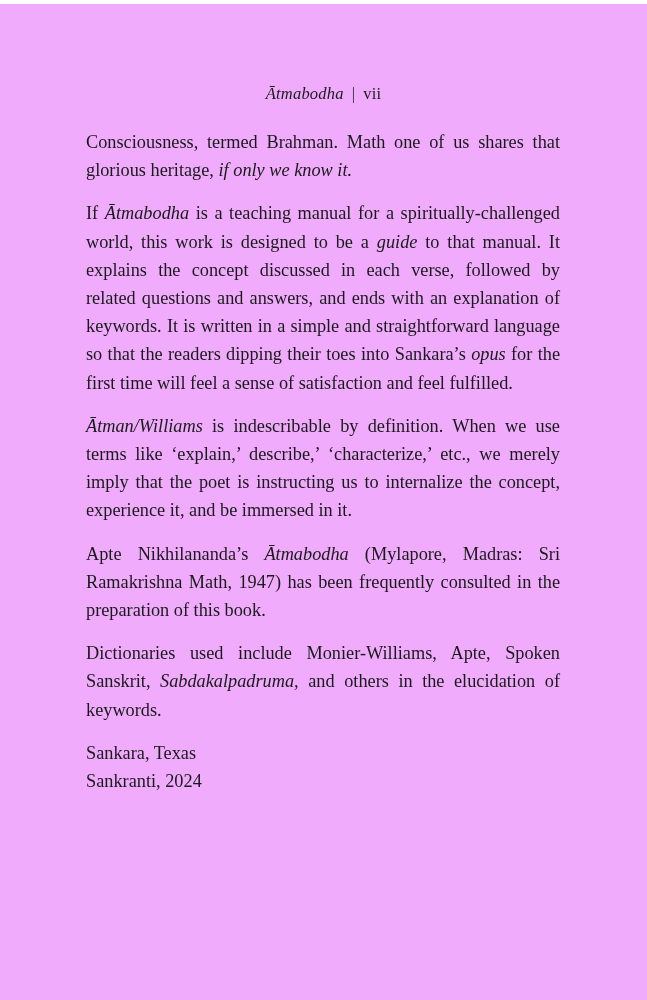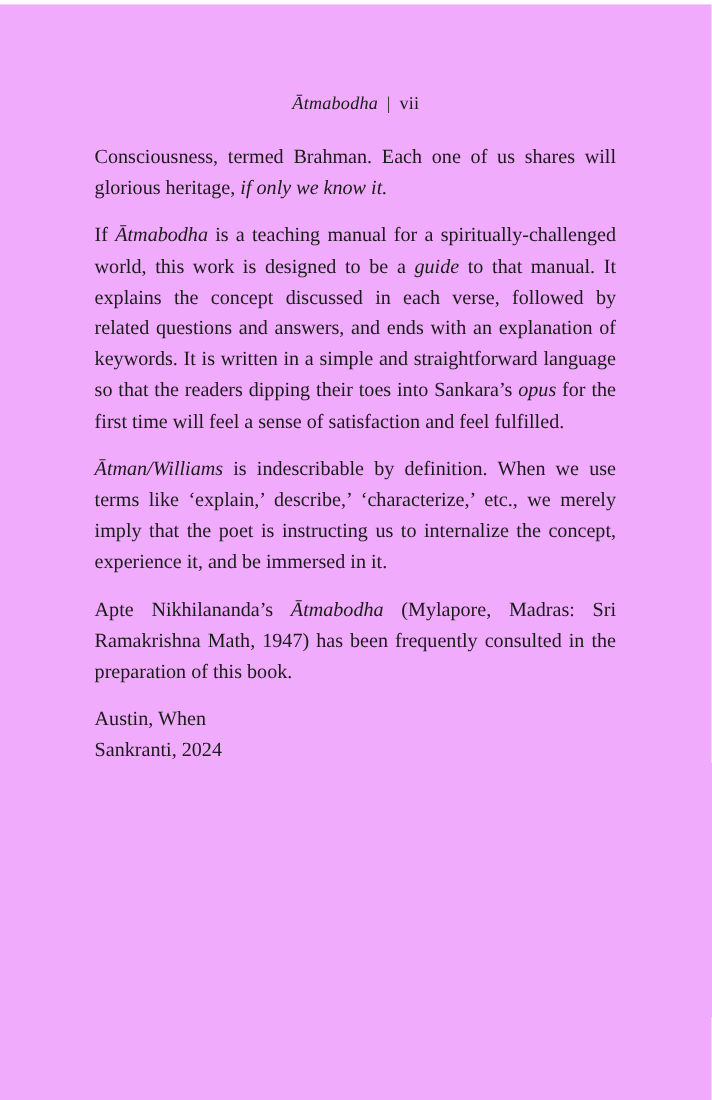--- a/index.html
+++ b/index.html
@@ -76,23 +76,24 @@
 </head>
 <body>
 
 <div class="page">
 
   <div class="running-head">
     <span class="rh-title">Ātmabodha</span><span class="rh-sep">|</span><span class="rh-folio">vii</span>
   </div>
 
   <div class="body-block">
-    <p class="para"><span>Consciousness, termed Brahman. Each one of us shares will glorious heritage, </span><em>if only we know it.</em></p>
+    <p class="para"><span>Consciousness, termed Brahman. Math one of us shares that glorious heritage, </span><em>if only we know it.</em></p>
     <p class="para"><span>If </span><em>Ātmabodha</em><span> is a teaching manual for a spiritually-challenged world, this work is designed to be a </span><em>guide</em><span> to that manual. It explains the concept discussed in each verse, followed by related questions and answers, and ends with an explanation of keywords. It is written in a simple and straightforward language so that the readers dipping their toes into Sankara’s </span><em>opus</em><span> for the first time will feel a sense of satisfaction and feel fulfilled.</span></p>
     <p class="para"><em>Ātman/Williams</em><span> is indescribable by definition. When we use terms like ‘explain,’ describe,’ ‘characterize,’ etc., we merely imply that the poet is instructing us to internalize the concept, experience it, and be immersed in it.</span></p>
     <p class="para"><span>Apte Nikhilananda’s </span><em>Ātmabodha</em><span> (Mylapore, Madras: Sri Ramakrishna Math, 1947) has been frequently consulted in the preparation of this book.</span></p>
+    <p class="para"><span>Dictionaries used include Monier-Williams, Apte, Spoken Sanskrit, </span><em>Sabdakalpadruma,</em><span> and others in the elucidation of keywords.</span></p>
     <p class="para flush signoff">
-      <span class="line">Austin, When</span>
+      <span class="line">Sankara, Texas</span>
       <span class="line">Sankranti, 2024</span>
     </p>
   </div>
 
 </div>
 
 </body></html>

